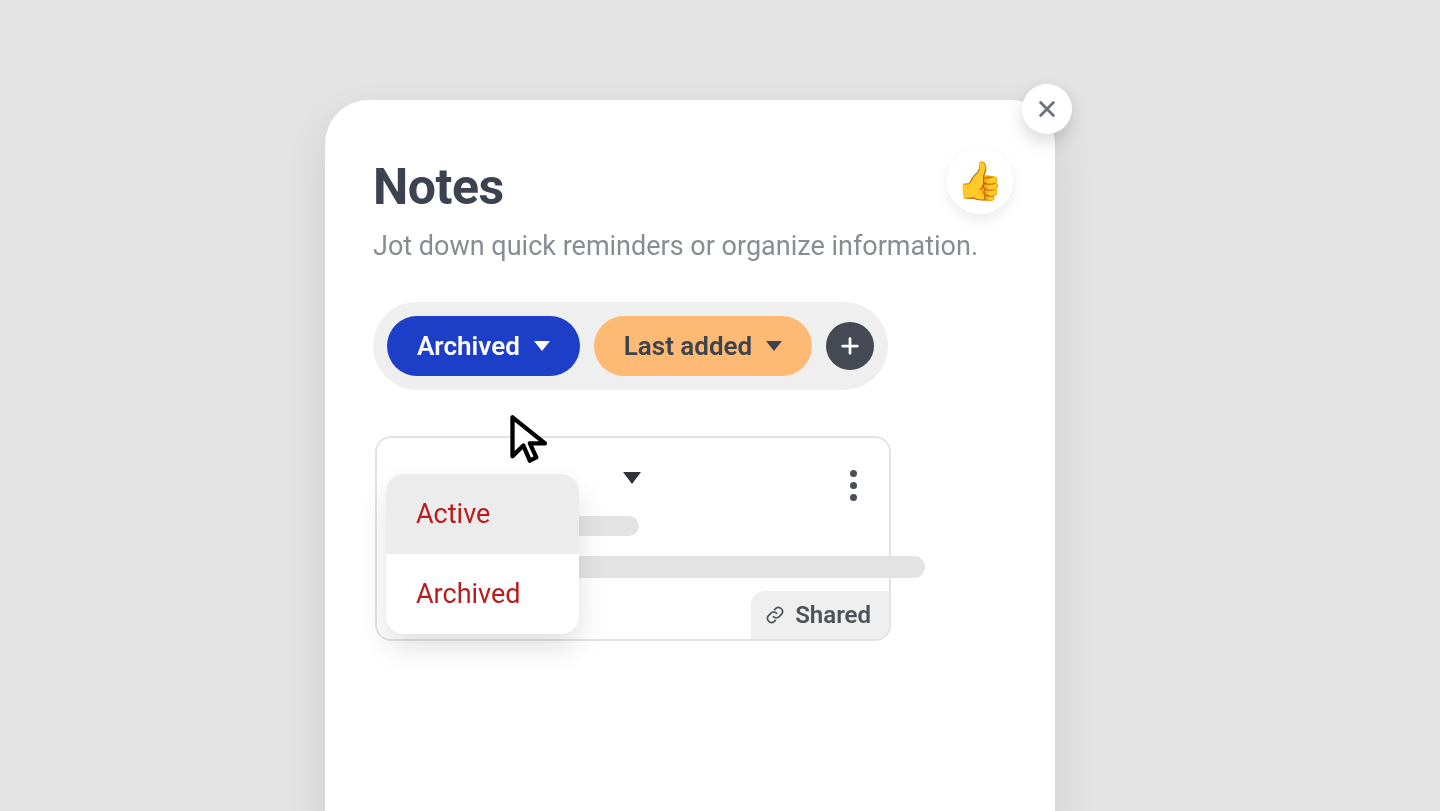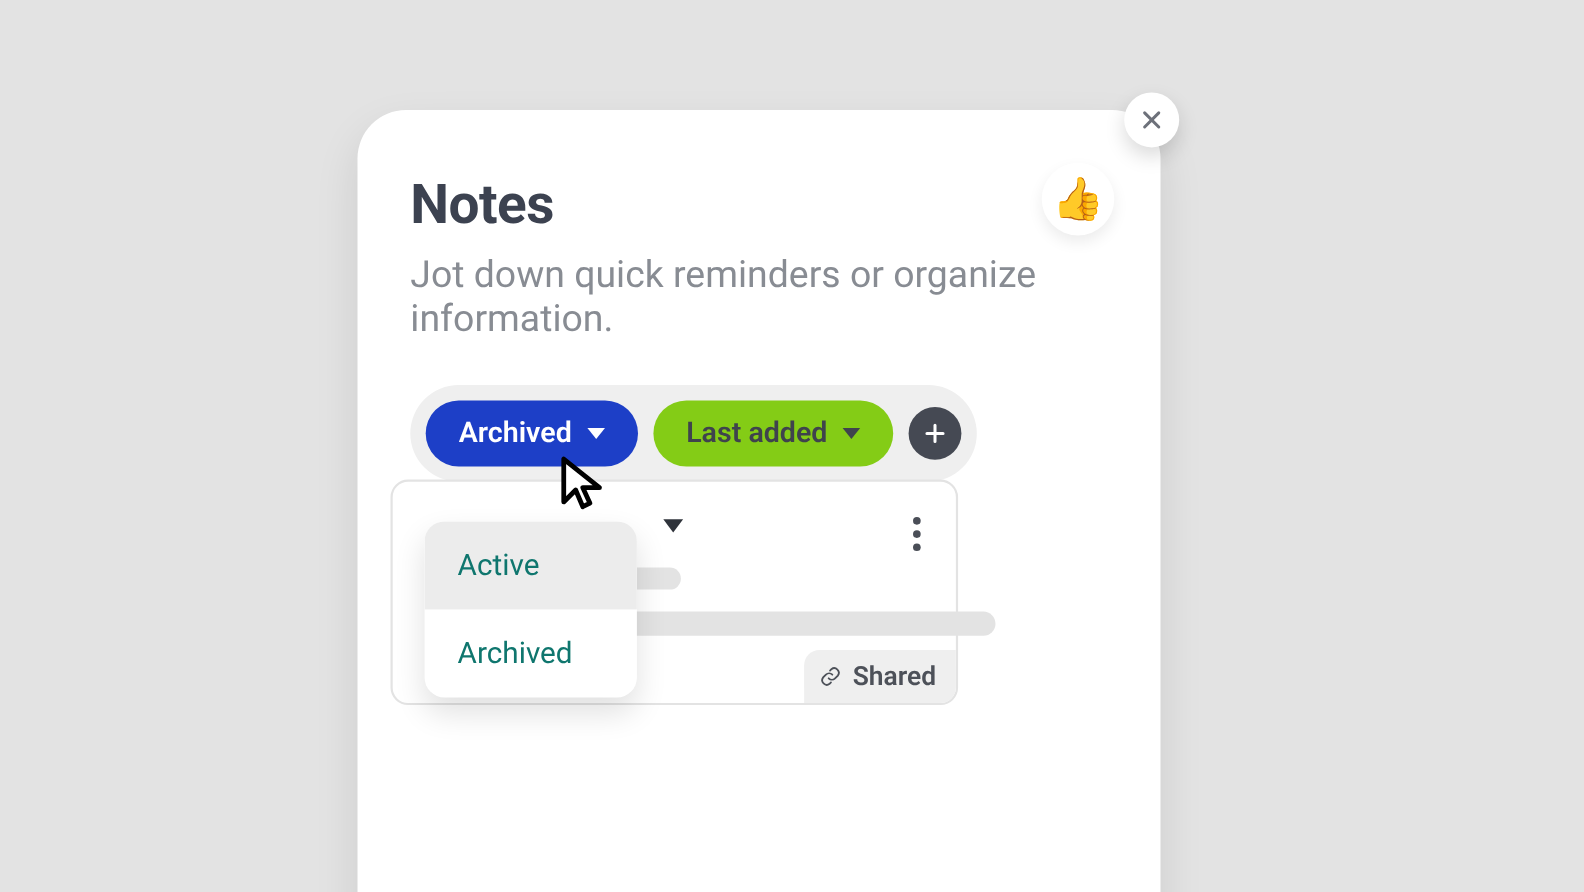--- a/index.html
+++ b/index.html
@@ -55,21 +55,21 @@
   }
 
   .title {
     font-size: 50px;
     font-weight: 700;
     color: #3c4250;
     letter-spacing: -0.5px;
   }
   .subtitle {
     margin-top: 14px;
-    font-size: 34px;
+    font-size: 27px;
     font-weight: 400;
     color: #888c93;
   }
 
   .toolbar {
     margin-top: 40px;
     display: inline-flex;
     align-items: center;
     gap: 14px;
     background: #efefef;
@@ -84,21 +84,21 @@
     gap: 14px;
     height: 60px;
     padding: 0 30px;
     border-radius: 40px;
     font-size: 26px;
     font-weight: 600;
     cursor: pointer;
     user-select: none;
   }
   .pill.primary { background: #1d3fc7; color: #ffffff; }
-  .pill.secondary { background: #84cc16; color: #3f434d; justify-content: space-between; }
+  .pill.secondary { background: #fdba74; color: #3f434d; justify-content: space-between; }
   .pill .caret {
     width: 0; height: 0;
     border-left: 8px solid transparent;
     border-right: 8px solid transparent;
     border-top: 10px solid currentColor;
   }
 
   .plus-btn {
     width: 48px; height: 48px;
     border-radius: 50%;
@@ -115,38 +115,38 @@
     width: 193px;
     background: #ffffff;
     border-radius: 18px;
     box-shadow: 0 14px 28px rgba(0,0,0,0.12);
     overflow: hidden;
     z-index: 50;
   }
   .dropdown-item {
     padding: 24px 30px;
     font-size: 27px;
-    color: #0f766e;
+    color: #b91c1c;
     cursor: pointer;
   }
   .dropdown-item.hover { background: #ececec; }
 
   .cursor-svg {
     position: absolute;
     left: 181px;
     top: 313px;
     width: 52px;
     height: 52px;
     z-index: 60;
     pointer-events: none;
   }
 
   .note-card {
     position: absolute;
-    left: 30px;
+    left: 50px;
     top: 336px;
     width: 516px;
     height: 205px;
     border: 2px solid #e3e3e3;
     border-radius: 16px;
     background: #ffffff;
     z-index: 10;
   }
   .note-dots {
     position: absolute;

